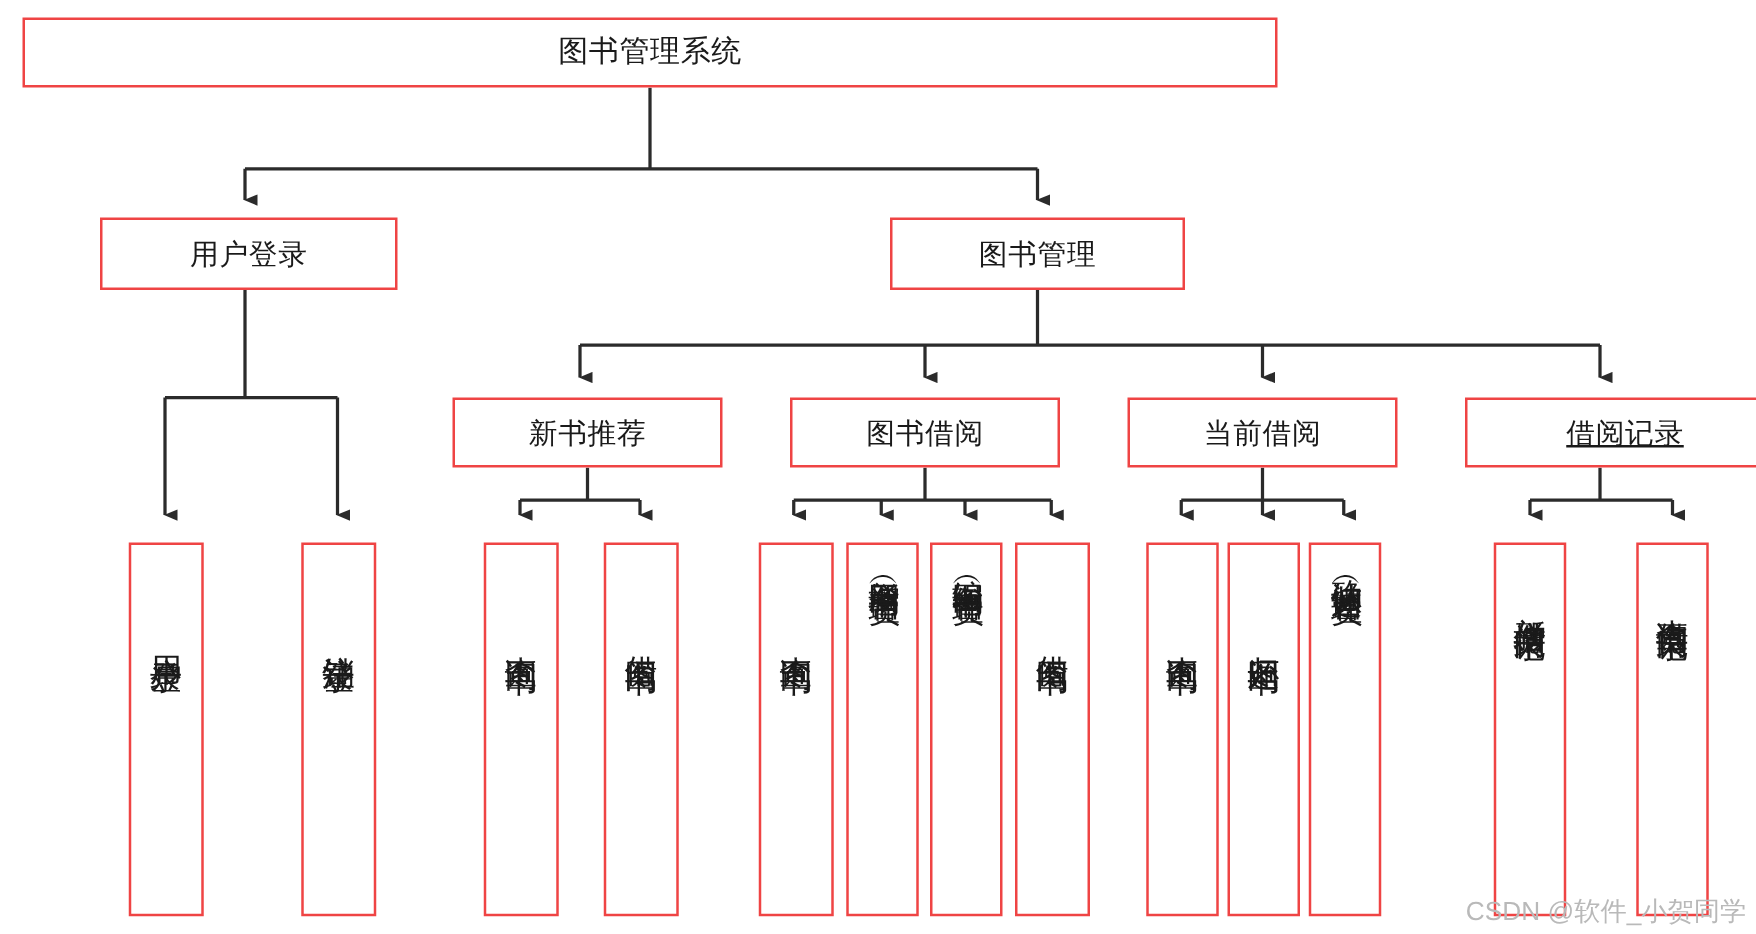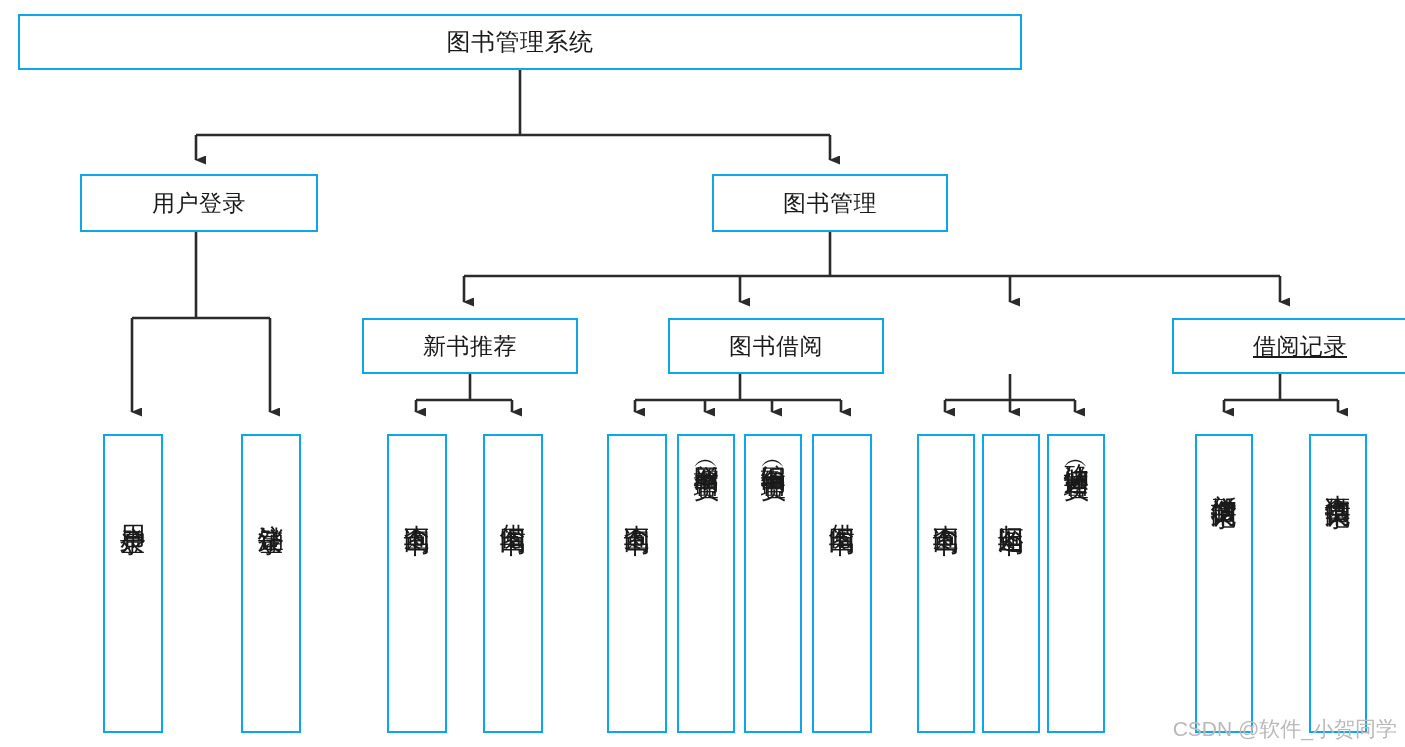--- a/index.html
+++ b/index.html
@@ -6,21 +6,21 @@
   body{
     font-family:"Liberation Sans","DejaVu Sans",sans-serif;
     width:1405px;height:747px;overflow:hidden;
   }
   #stage{position:relative;width:1405px;height:747px;background:#fff;}
   #edges{position:absolute;left:0;top:0;width:1405px;height:747px;}
   .node{
     position:absolute;
     box-sizing:border-box;
     background:#ffffff;
-    border:2px solid #0ea5e9;
+    border:2px solid #ef4444;
     display:flex;
     align-items:center;
     justify-content:center;
     color:#1a1a1a;
   }
   .node .label{
     display:block;
     text-align:center;
     line-height:1.05;
     letter-spacing:0.5px;
@@ -117,22 +117,25 @@
   <div class="node h-node" style="left:80px;top:174px;width:238px;height:58px;">
     <span class="label">用户登录</span>
   </div>
   <div class="node h-node" style="left:362px;top:318px;width:216px;height:56px;">
     <span class="label">新书推荐</span>
   </div>
 
   <div class="node h-node" style="left:712px;top:174px;width:236px;height:58px;">
     <span class="label">图书管理</span>
   </div>
-  <div class="node h-node" style="left:632px;top:318px;width:216px;height:56px;margin-left:36px;">
+  <div class="node h-node" style="left:632px;top:318px;width:216px;height:56px;">
     <span class="label">图书借阅</span>
+  </div>
+  <div class="node h-node" style="left:902px;top:318px;width:216px;height:56px;">
+    <span class="label">当前借阅</span>
   </div>
   <div class="node h-node" style="left:1172px;top:318px;width:256px;height:56px;text-decoration:underline;">
     <span class="label">借阅记录</span>
   </div>
 
   <div class="node v-node" style="left:103px;top:434px;width:60px;height:299px;padding-top:68px;">
     <span class="label">用户登录</span>
   </div>
   <div class="node v-node" style="left:241px;top:434px;width:60px;height:299px;padding-top:68px;">
     <span class="label">注销登录</span>

